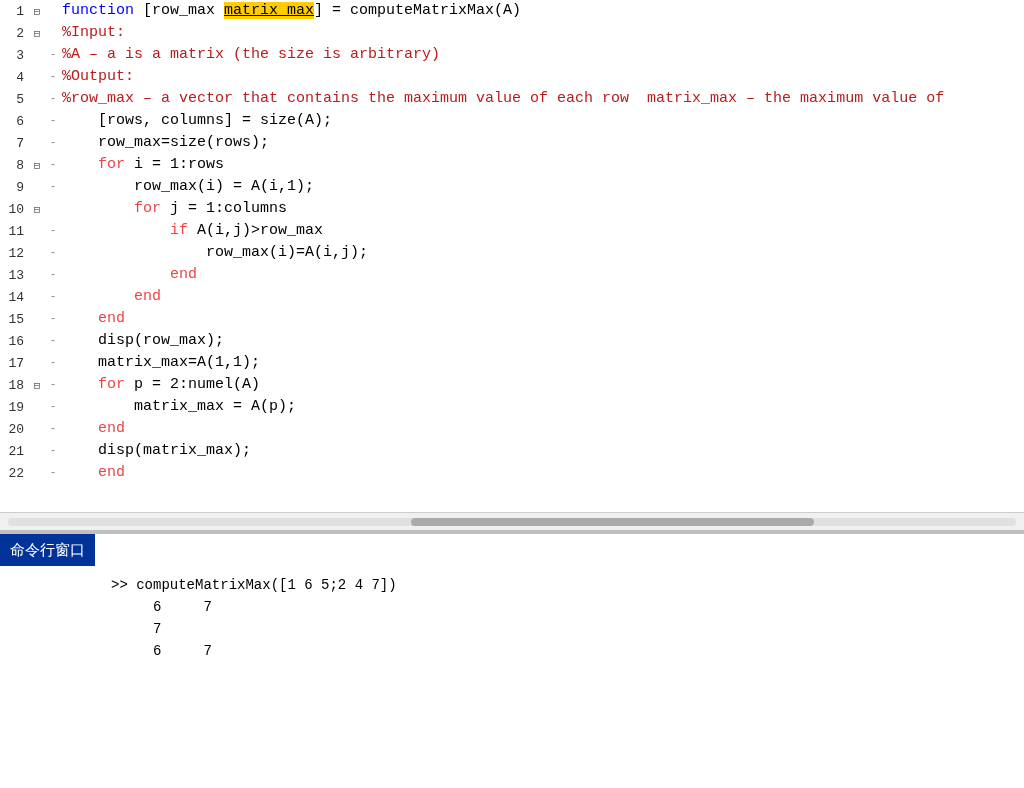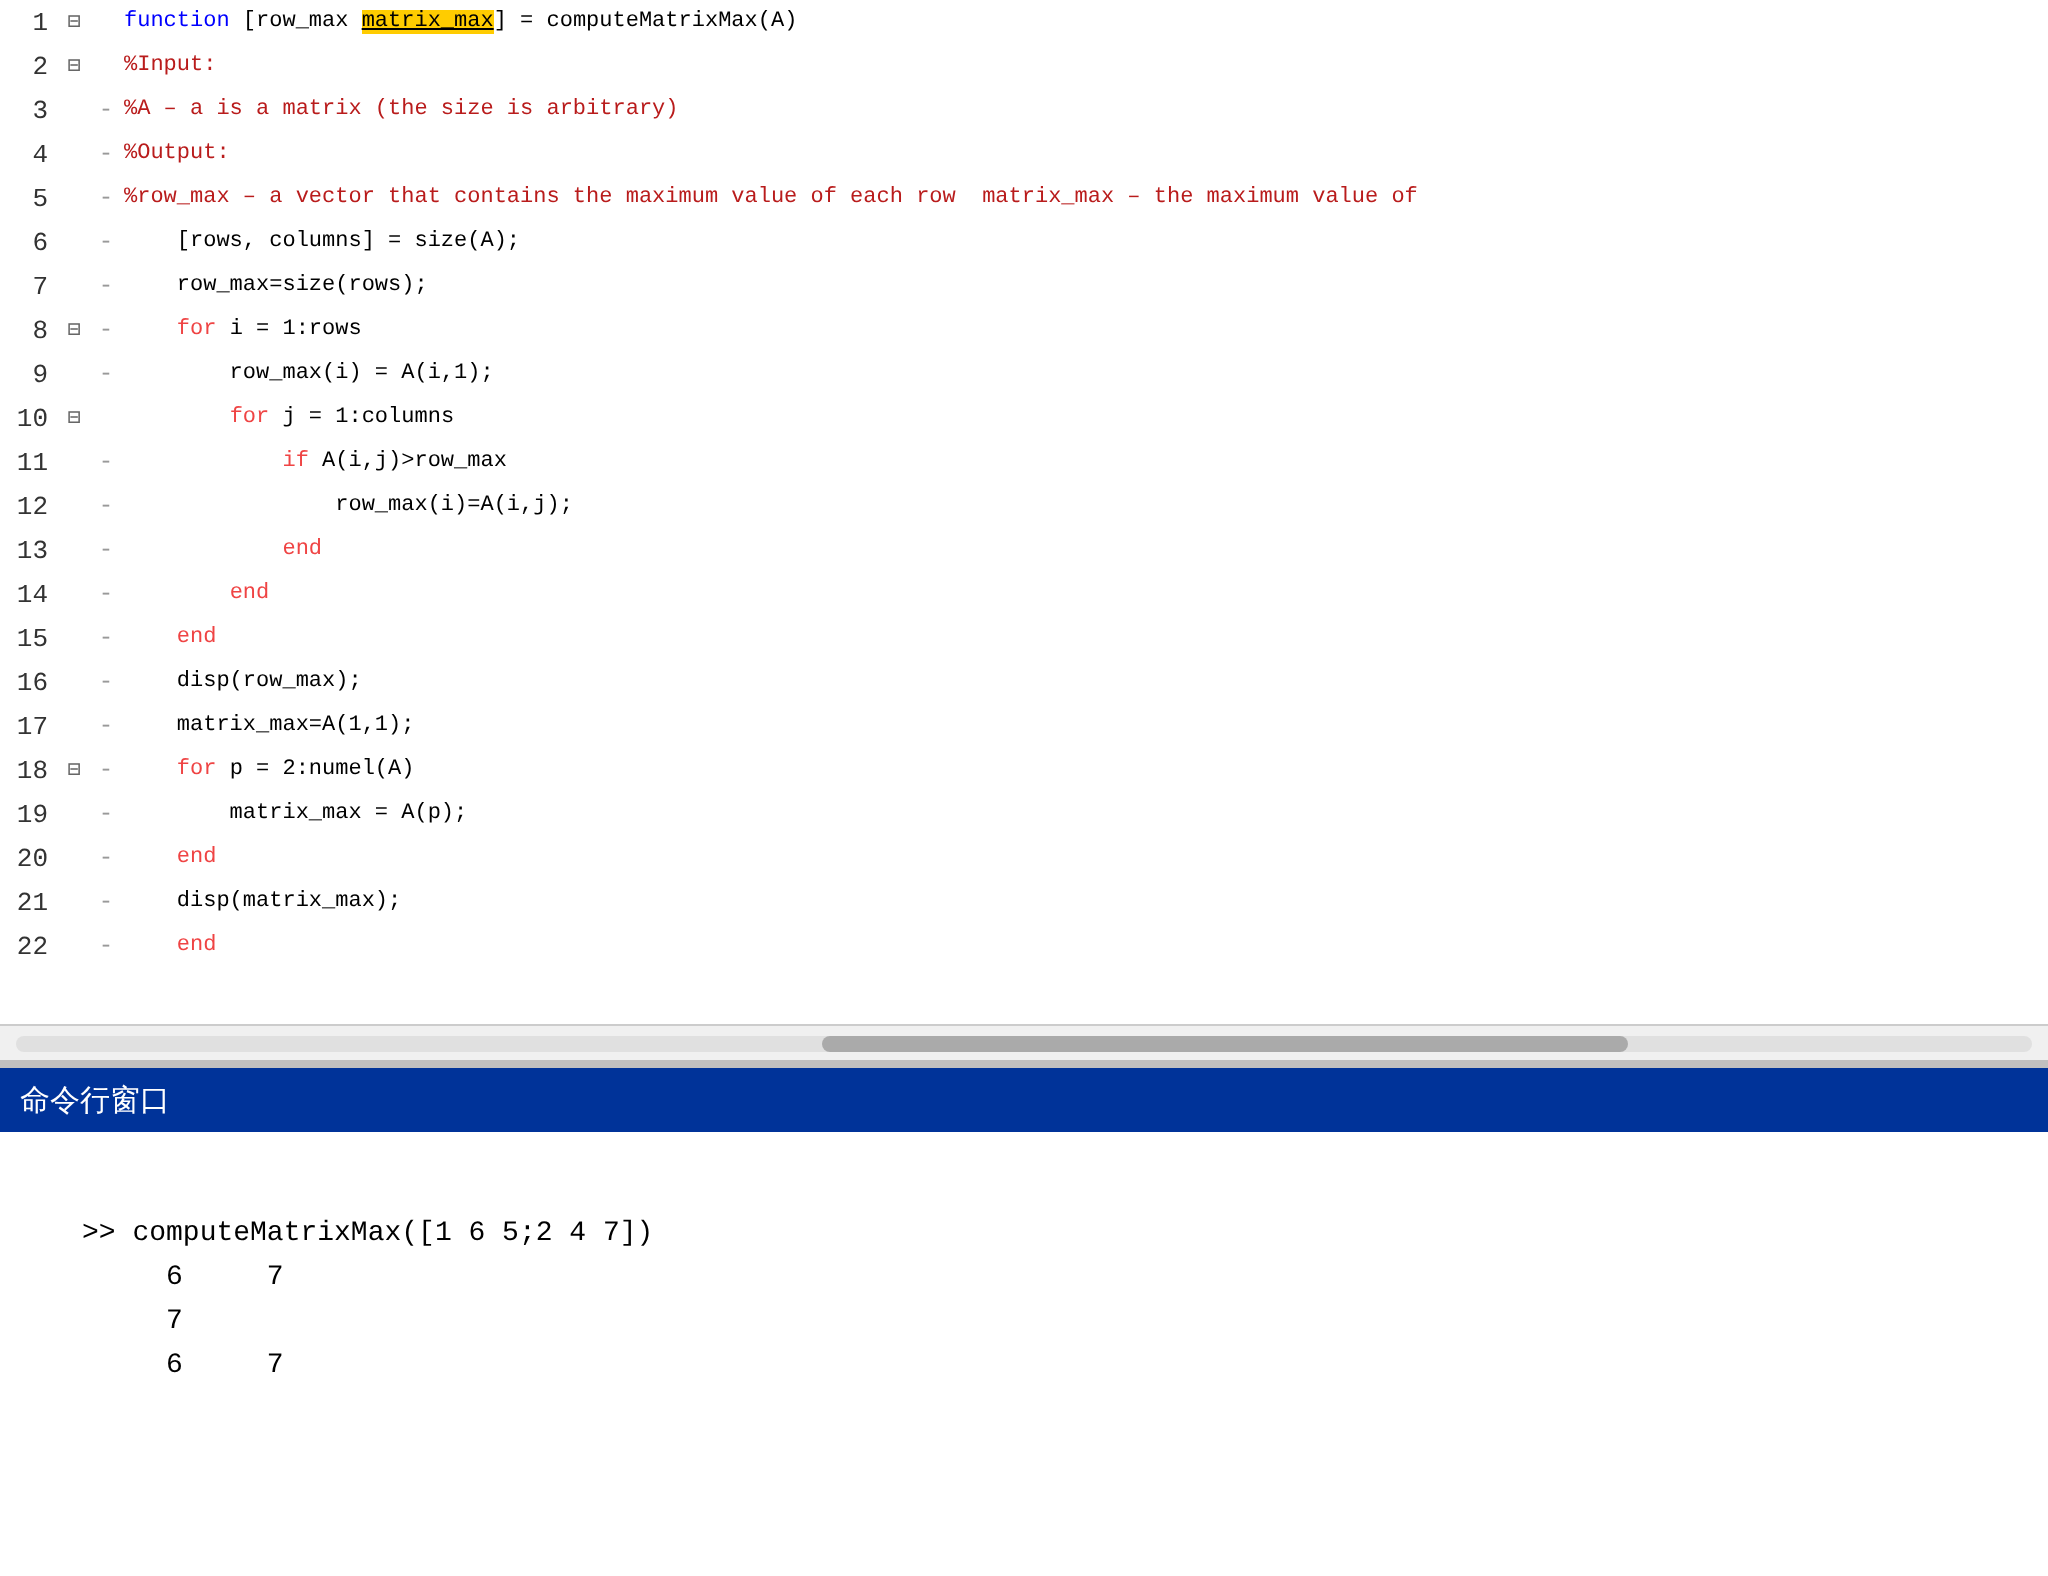--- a/index.html
+++ b/index.html
@@ -72,21 +72,21 @@
       text-align: center;
       color: #999;
       font-size: 12px;
       vertical-align: middle;
       user-select: none;
     }
 
     .code-content {
       padding-left: 2px;
       vertical-align: middle;
-      font-size: 11px;
+      font-size: 15px;
       line-height: 22px;
       white-space: pre;
     }
 
     
     .kw { color: #ef4444; font-weight: normal; } 
     .cm { color: #b91c1c; } 
     .hl-bg { background-color: #ffcc00; }
 
     
@@ -115,21 +115,21 @@
       width: 40%;
       height: 8px;
       background: #aaa;
       border-radius: 4px;
     }
 
     
     #cmd-pane {
       flex: 1;
       display: flex;
-      flex-direction: column;
+      flex-direction: row;
       background: #fff;
     }
 
     #cmd-header {
       background: #003399;
       color: #fff;
       font-family: 'MS Gothic', 'SimHei', sans-serif;
       font-size: 15px;
       padding: 4px 10px;
       height: 32px;
@@ -144,21 +144,20 @@
       font-family: 'Courier New', Courier, monospace;
       font-size: 14px;
       color: #000;
       background: #fff;
       overflow-y: auto;
       white-space: pre;
     }
 
     .cmd-line {
       line-height: 22px;
-      margin-left: 25px;
     }
 
     
     #divider {
       height: 4px;
       background: #c0c0c0;
       flex-shrink: 0;
     }
   </style>
 </head>

